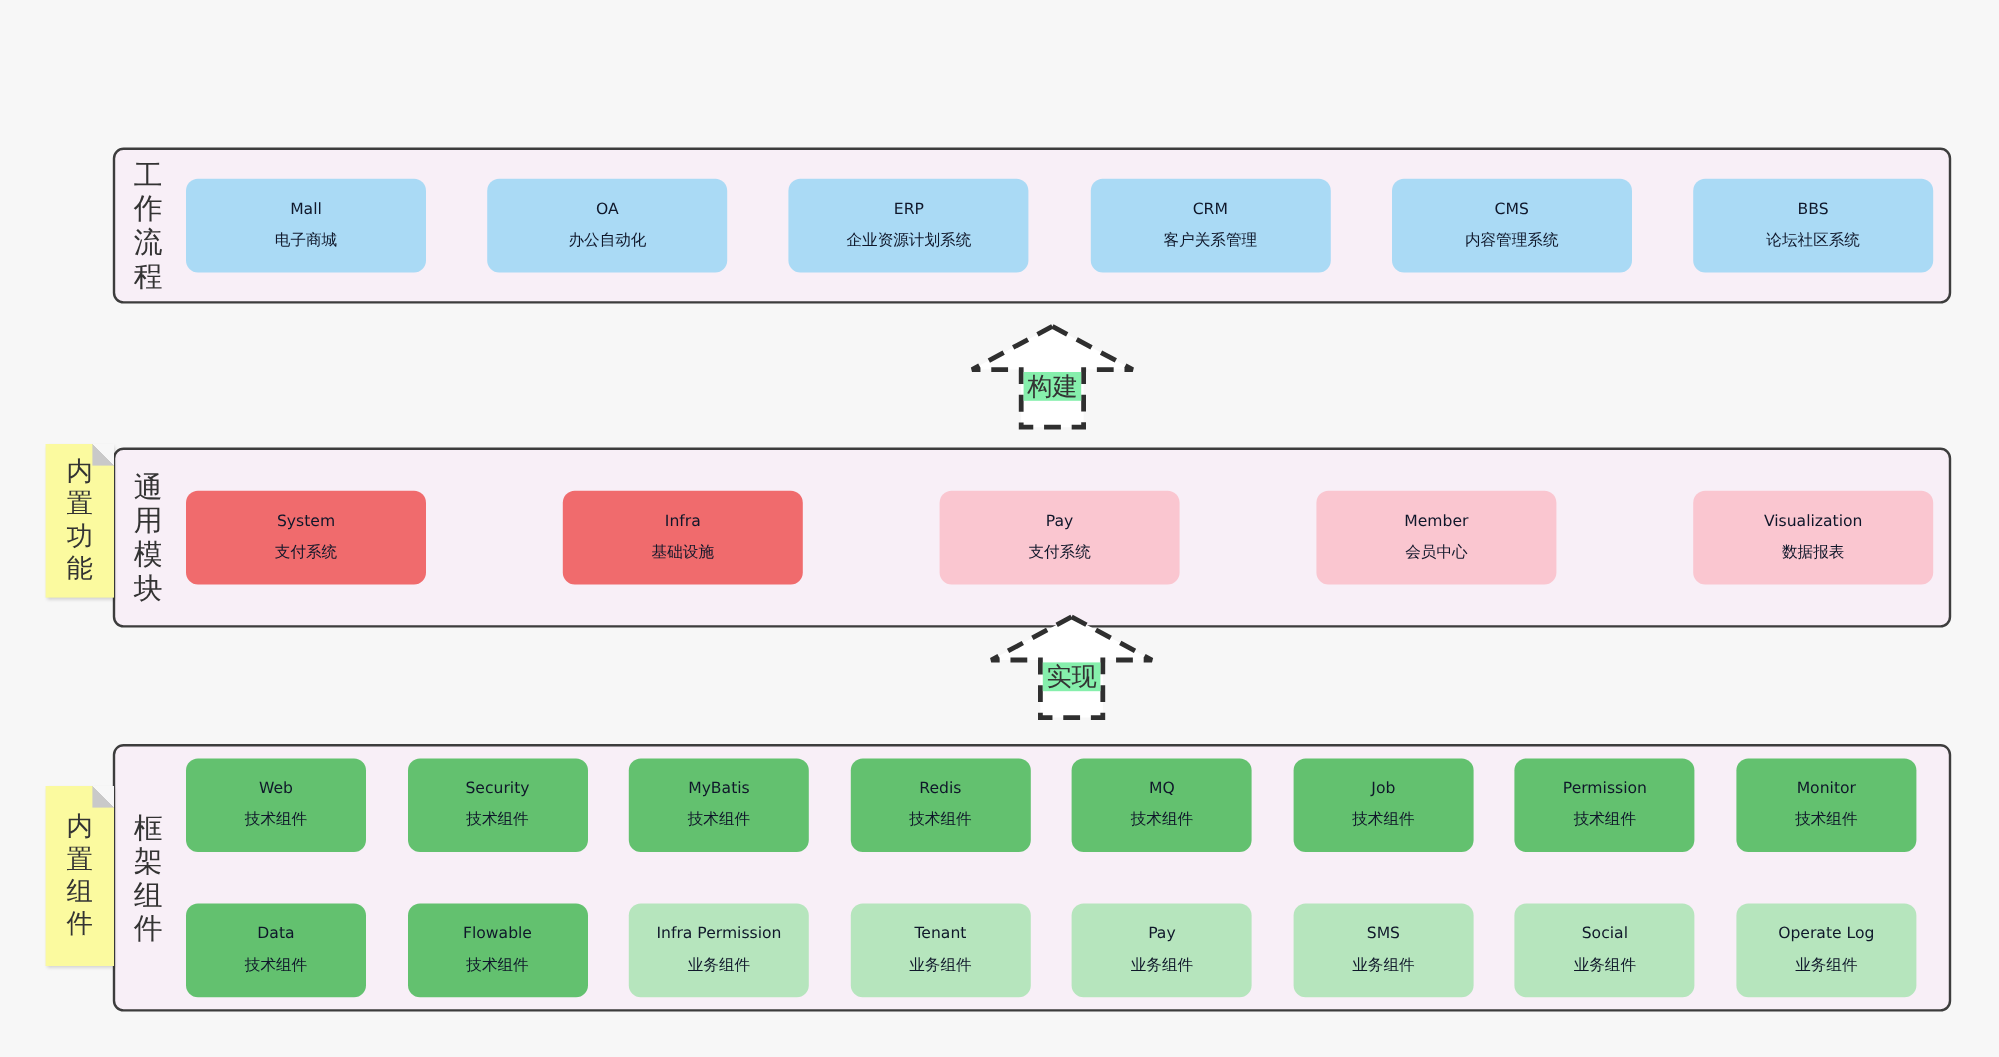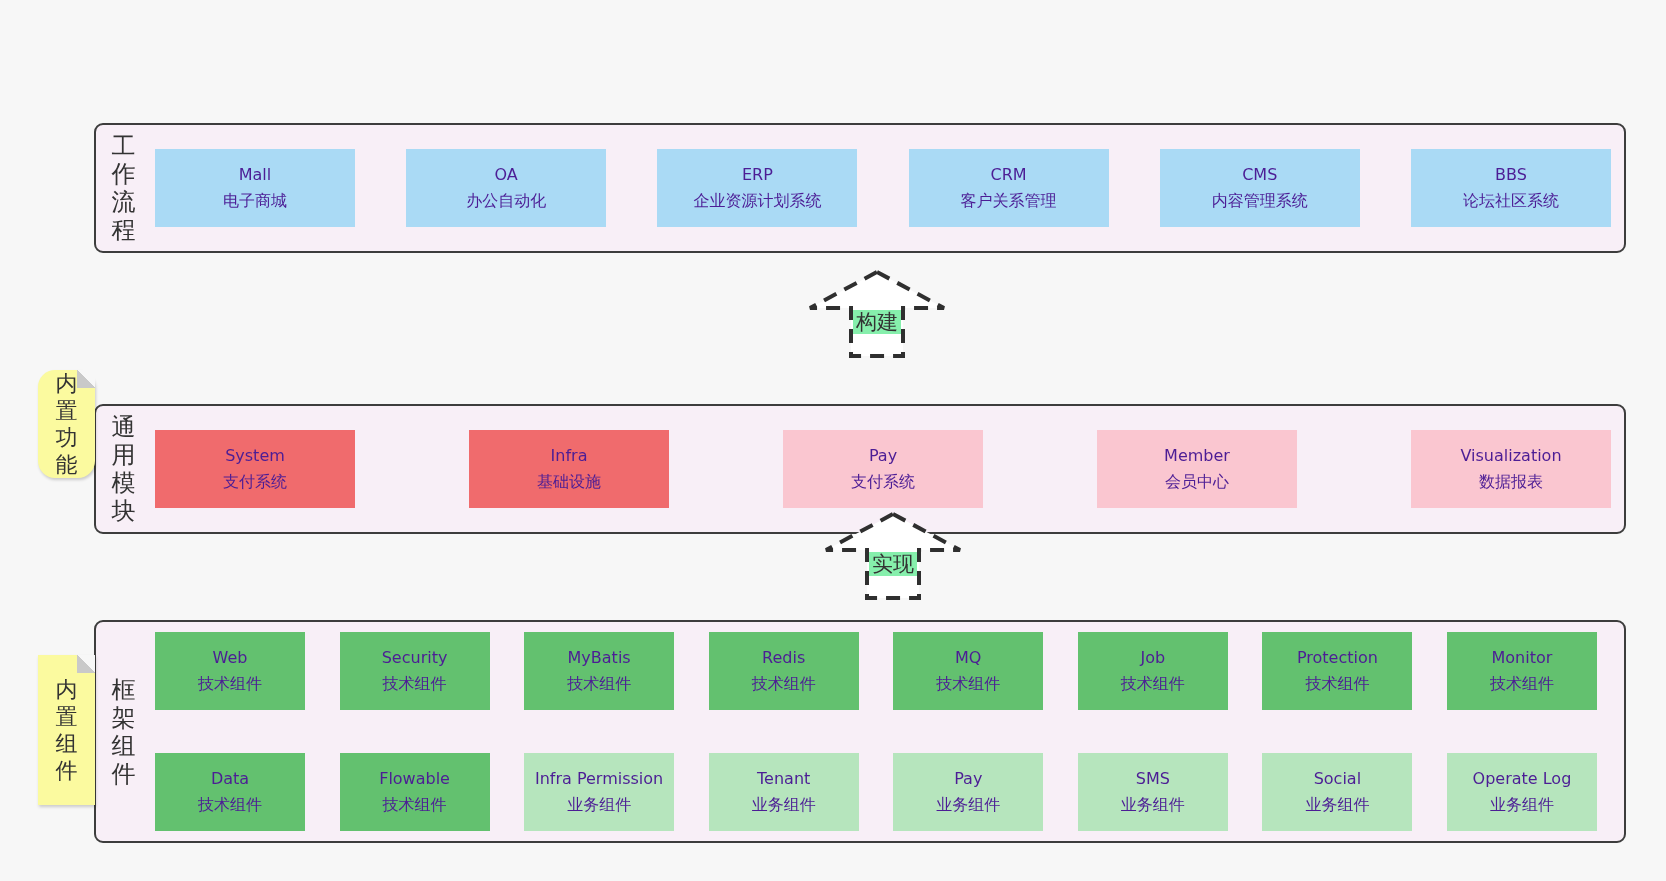--- a/index.html
+++ b/index.html
@@ -13,21 +13,21 @@
   }
   .container{
     position:absolute;left:94px;width:1532px;
     background:#f8eff7;
     border:2px solid #3d3d3d;
     border-radius:9px;
     box-sizing:border-box;
     display:flex;
   }
   #section-business{top:123px;height:130px;}
-  #section-modules{top:373px;height:130px;margin-top:31px;}
+  #section-modules{top:373px;height:150px;}
   #section-framework{top:620px;height:223px;}
 
   .side-label-wrap{
     width:55px;flex:0 0 55px;
     display:flex;align-items:center;justify-content:center;
   }
   .side-label{
     width:30px;
     font-size:24px;line-height:28px;
     letter-spacing:0;
@@ -41,42 +41,42 @@
     padding:0 13px 0 4px;
   }
   .rows-wrap{
     flex:1;
     display:flex;flex-direction:column;justify-content:center;
     gap:43px;
     padding:0 27px 0 4px;
   }
   .box-row8{display:flex;justify-content:space-between;}
   .box{
-    border-radius:0;
+    border-radius:10px;
     display:flex;flex-direction:column;align-items:center;justify-content:center;
     text-align:center;
-    font-size:16px;line-height:26px;
-    color:#4c1d95;
+    font-size:13px;line-height:26px;
+    color:#0f172a;
   }
   .w200{width:200px;height:78px;}
   .w150{width:150px;height:78px;}
   .blue{background:#aadaf5;}
   .red{background:#f06b6d;}
   .pink{background:#fac6d0;}
   .green{background:#63c16f;}
   .green-light{background:#b6e5bd;}
 
   .sticky{
     position:absolute;left:38px;width:57px;
     background:#fbfa9f;
     z-index:5;
     box-shadow:1px 2px 3px rgba(0,0,0,0.18);
     display:flex;align-items:center;justify-content:center;
   }
-  #sticky-functions{top:370px;height:108px;border-radius:17px;}
+  #sticky-functions{top:370px;height:128px;}
   #sticky-components{top:655px;height:150px;}
   .sticky .fold{
     position:absolute;top:0;right:0;width:18px;height:18px;
     background:linear-gradient(to bottom left,#f7f7f7 49%,#c9c9c9 50%);
   }
   .sticky-text{
     width:24px;
     font-size:22px;line-height:27px;
     word-break:break-all;text-align:center;
     color:#333;
@@ -206,21 +206,21 @@
       </div>
       <div class="box green w150">
         <div>MQ</div>
         <div>技术组件</div>
       </div>
       <div class="box green w150">
         <div>Job</div>
         <div>技术组件</div>
       </div>
       <div class="box green w150">
-        <div>Protection</div>
+        <div>Permission</div>
         <div>技术组件</div>
       </div>
       <div class="box green w150">
         <div>Monitor</div>
         <div>技术组件</div>
       </div>
     </div>
     <div class="box-row8">
       <div class="box green w150">
         <div>Data</div>

